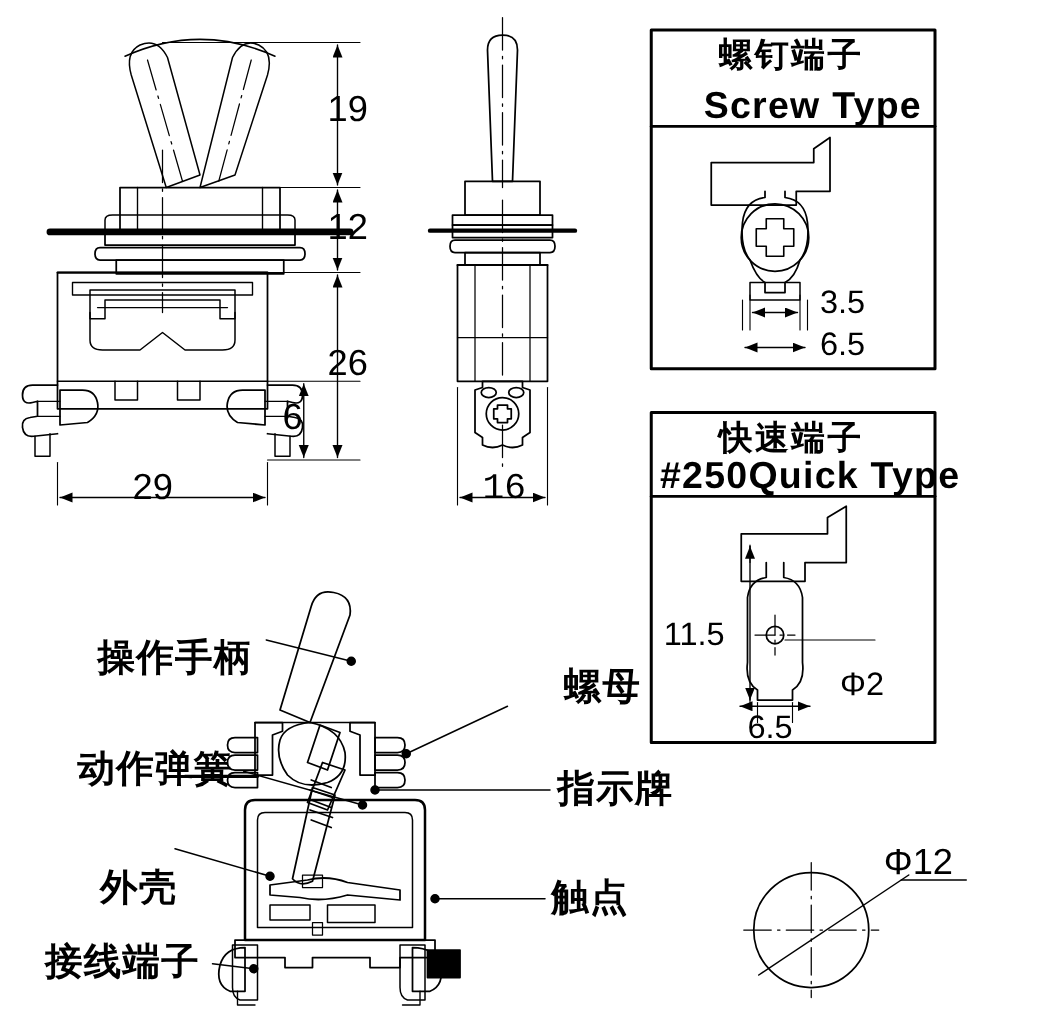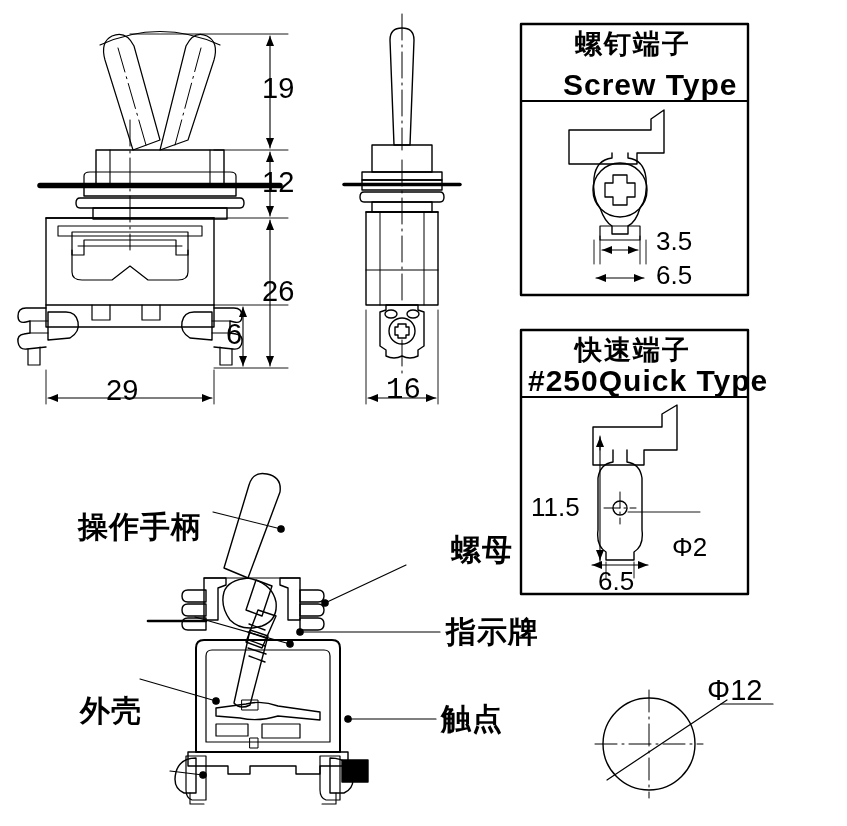--- a/index.html
+++ b/index.html
@@ -268,18 +268,20 @@
 
 <div class="t boxtitle-cn" style="left:575px;top:337px;">快速端子</div>
 <div class="t boxtitle-en" style="left:528px;top:366px;">#250Quick Type</div>
 <div class="t dim small" style="left:531px;top:494px;">11.5</div>
 <div class="t dim small" style="left:672px;top:494px;margin-top:40px;">Φ2</div>
 <div class="t dim small" style="left:598px;top:568px;">6.5</div>
 
 <div class="t dim" style="left:683px;top:676px;margin-left:24px;">Φ12</div>
 
 <div class="t cn" style="left:78px;top:512px;">操作手柄</div>
+<div class="t cn" style="left:62px;top:601px;">动作弹簧</div>
 <div class="t cn" style="left:80px;top:660px;margin-top:36px;">外壳</div>
+<div class="t cn" style="left:36px;top:755px;">接线端子</div>
 <div class="t cn" style="left:411px;top:535px;margin-left:40px;">螺母</div>
 <div class="t cn" style="left:446px;top:617px;">指示牌</div>
 <div class="t cn" style="left:441px;top:704px;">触点</div>
 
 </div>
 
 </body></html>

